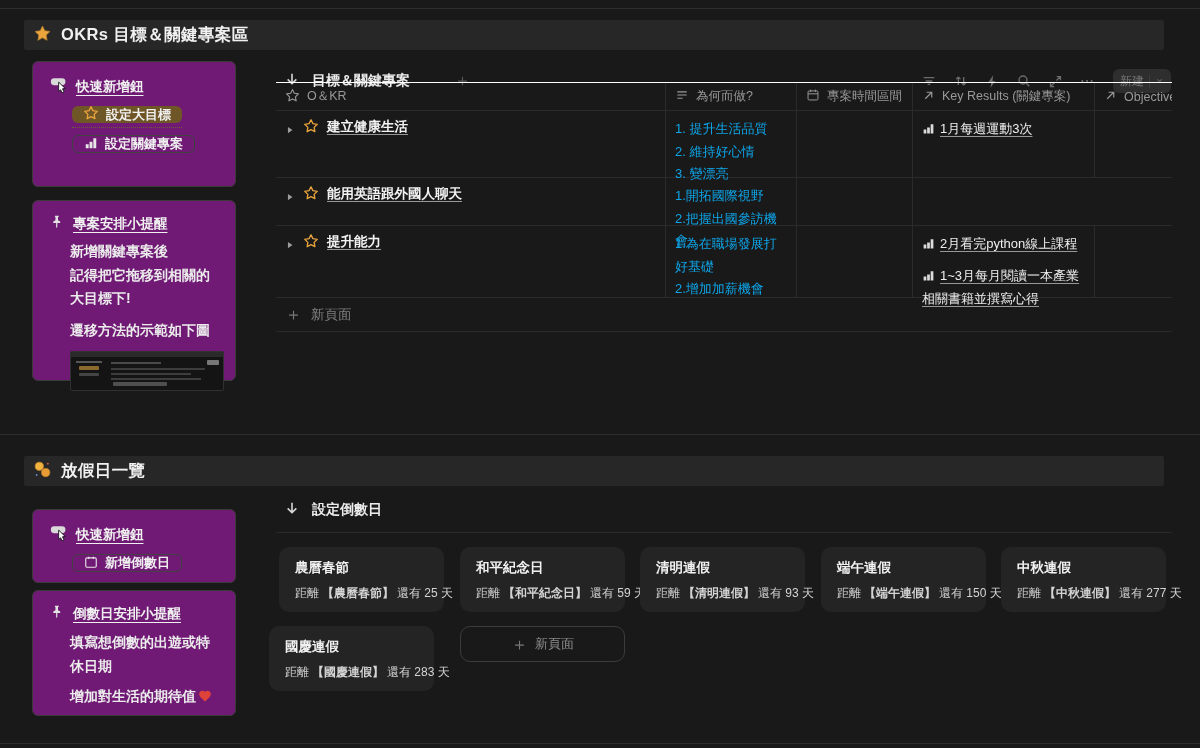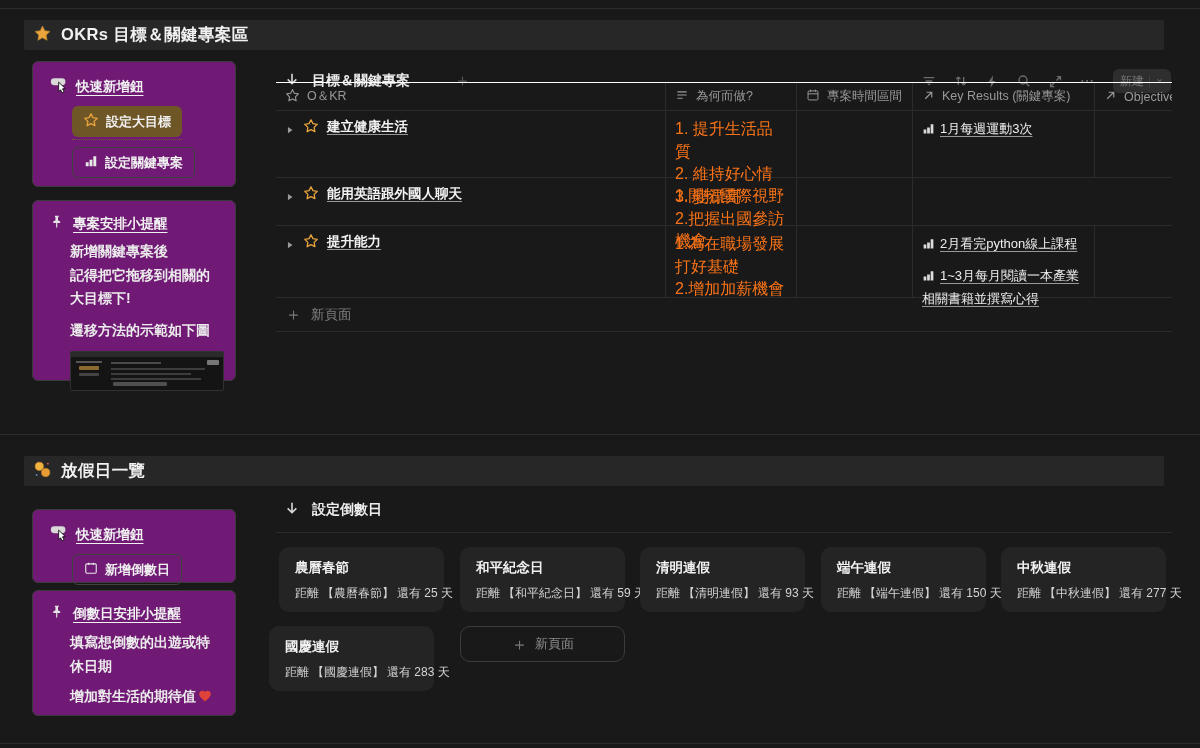--- a/index.html
+++ b/index.html
@@ -11,21 +11,21 @@
   .hr{position:absolute;left:0;width:1200px;height:1px;background:#2d2d2d}
   .sechdr{position:absolute;left:24px;width:1140px;height:30px;background:#272727;border-radius:2px;
     display:flex;align-items:center;gap:9px;padding:0 9px;box-sizing:border-box}
   .sechdr .t{font-size:16.5px;font-weight:700;color:#f1f1f1;letter-spacing:.4px}
   .card{position:absolute;left:32px;width:204px;border:1px solid #3a3a3a;border-radius:6px;
     box-sizing:border-box;padding:13px 16px;background:#701a75}
   .chead{display:flex;align-items:center;gap:8px}
   .chead .t{font-size:13.5px;font-weight:700;color:#f0f0f0;text-decoration:underline;
     text-underline-offset:3.5px;text-decoration-thickness:1px}
   .indent{margin-left:21px}
-  .btn{display:inline-flex;align-items:center;gap:7px;height:31px;padding:8px 11px;border-radius:6px;
+  .btn{display:inline-flex;align-items:center;gap:7px;height:17px;padding:8px 11px;border-radius:6px;
     font-size:13px;font-weight:600;color:#f0f0f0;box-sizing:border-box;cursor:pointer;white-space:nowrap}
   .btn.amber{background:#6f5627}
   .btn.line{border:1px solid #424242}
   .para{font-size:14px;font-weight:700;line-height:23.5px;color:#ebebeb}
   .vtitle{position:absolute;display:flex;align-items:center;gap:12px;font-size:14px;font-weight:700;color:#ececec}
   .plus{font-size:17px;line-height:1;color:#787878;font-weight:400}
   .toolbar{position:absolute;display:flex;align-items:center;gap:16px}
   .toolbar .ti{display:flex;align-items:center;cursor:pointer}
   .newbtn{display:flex;align-items:center;justify-content:center;gap:5px;width:58px;height:24px;
     background:#2e2e2e;border-radius:6px;font-size:12px;color:#757575;margin-left:2px;cursor:pointer}
@@ -34,33 +34,33 @@
   .trow{display:flex;border-bottom:1px solid #2b2b2b;width:1020px;box-sizing:border-box}
   .hcell{display:flex;align-items:center;gap:7px;height:27px;padding:0 9px;box-sizing:border-box;
     font-size:12.5px;color:#999;border-right:1px solid #2b2b2b;flex:none}
   .dcell{padding:7px 9px;box-sizing:border-box;border-right:1px solid #2b2b2b;flex:none}
   .c1{width:390px}.c2{width:131px}.c3{width:116px}.c4{width:182px}
   .c5{width:201px;border-right:none !important}
   .rowtitle{display:flex;align-items:flex-start;gap:8px}
   .rowtitle .tri{margin-top:3px;cursor:pointer}
   .rowtitle .t{font-size:13.5px;font-weight:700;color:#f2f2f2;text-decoration:underline;
     text-underline-offset:3px;text-decoration-thickness:1px;text-decoration-color:rgba(255,255,255,.55);cursor:pointer}
-  .why{font-size:16px;color:#f97316;line-height:22.5px}
+  .why{font-size:13px;color:#0ea5e9;line-height:22.5px}
   .kr{font-size:13px;font-weight:500;color:#eee;line-height:21px}
   .kr + .kr{margin-top:9px}
   .kr .ic{display:inline-block;vertical-align:-2px;margin-right:5px}
   .kr .t{text-decoration:underline;text-underline-offset:3px;text-decoration-thickness:1px;
     text-decoration-color:rgba(255,255,255,.55);cursor:pointer}
   .newrow{display:flex;align-items:center;gap:9px;height:33px;padding:0 9px;color:#7e7e7e;
     font-size:13.5px;border-bottom:1px solid #2b2b2b;cursor:pointer}
   .gcard{position:absolute;width:165px;height:65px;background:#242424;border-radius:10px;
     box-sizing:border-box;padding:12px 16px;cursor:pointer}
   .gcard .t{font-size:13.5px;font-weight:700;color:#f1f1f1}
   .gcard .s{margin-top:8px;font-size:12px;color:#d4d4d4;white-space:nowrap}
-  .gcard .s b{font-weight:400;margin:17px 3px}
+  .gcard .s b{font-weight:700;margin:17px 3px}
   .addcard{position:absolute;width:165px;height:36px;border:1px solid #3c3c3c;border-radius:10px;
     display:flex;align-items:center;justify-content:center;gap:7px;color:#8d8d8d;font-size:13px;
     box-sizing:border-box;cursor:pointer}
   .thumb{margin-left:21px;margin-top:9px;width:152px;height:38px;background:#141414;
     border:1px solid #313131;border-radius:2px;position:relative;overflow:hidden}
   .thumb div{position:absolute}
 </style>
 </head>
 <body>
 

